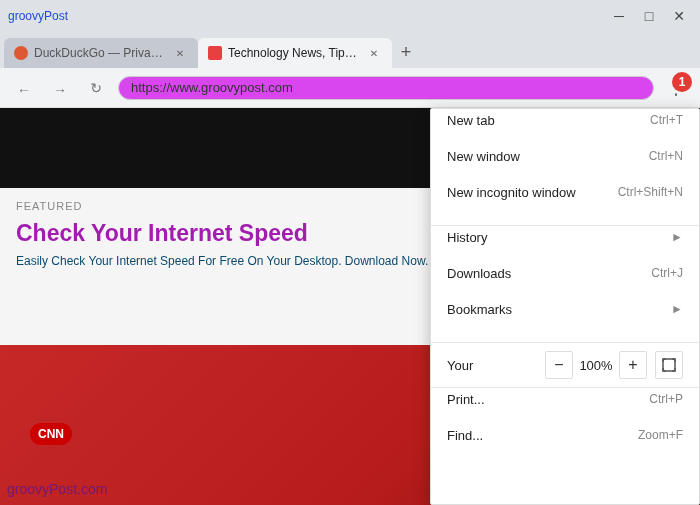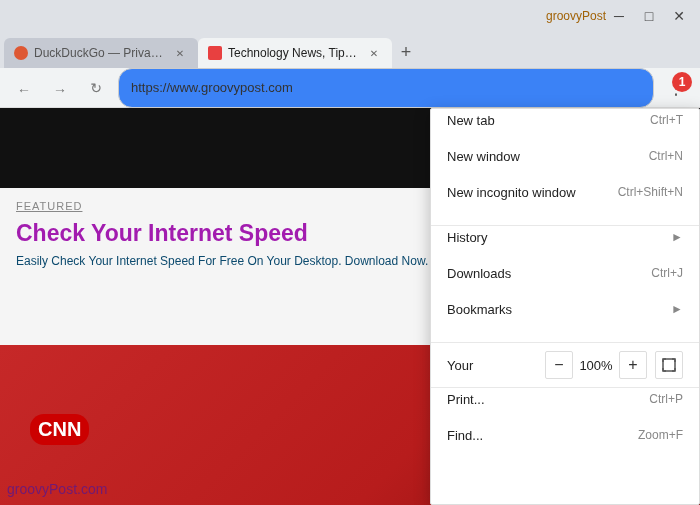--- a/index.html
+++ b/index.html
@@ -16,23 +16,23 @@
     .title-bar {
       background: #dee1e6;
       height: 32px;
       display: flex;
       align-items: center;
       padding: 0 8px;
       justify-content: flex-end;
     }
     .title-bar-text {
       flex: 1;
-      text-align: right;
-      font-size: 12px;
-      color: #a16207;
+      text-align: left;
+      font-size: 12px;
+      color: #1d4ed8;
     }
     .title-bar-controls {
       display: flex;
       gap: 4px;
     }
     .title-btn {
       width: 26px;
       height: 20px;
       border: none;
       background: transparent;
@@ -135,22 +135,22 @@
       border: none;
       cursor: pointer;
       display: flex;
       align-items: center;
       justify-content: center;
       font-size: 14px;
       color: #777;
     }
     .url-box {
       flex: 1;
-      height: 40px;
-      background: #3b82f6;
+      height: 24px;
+      background: #d946ef;
       border: 1px solid #ccc;
       border-radius: 14px;
       padding: 0 12px;
       font-size: 13px;
       display: flex;
       align-items: center;
       color: #333;
     }
     .menu-btn {
       width: 28px;
@@ -202,21 +202,20 @@
     }
     .webpage-body {
       padding: 12px 16px;
     }
     .featured-label {
       font-size: 11px;
       color: #888;
       text-transform: uppercase;
       letter-spacing: 1px;
       margin-bottom: 8px;
-      text-decoration: underline;
     }
     .article-title {
       font-size: 23px;
       font-weight: bold;
       color: #a21caf;
       margin-bottom: 6px;
     }
     .article-desc {
       font-size: 12px;
       color: #0c4a6e;
@@ -231,21 +230,21 @@
       background: linear-gradient(135deg, #c62828 0%, #b71c1c 60%, #880e0e 100%);
       display: flex;
       align-items: center;
       justify-content: flex-end;
       padding-right: 20px;
     }
     .cnn-logo {
       background: #cc0000;
       color: white;
       font-weight: bold;
-      font-size: 20px;
+      font-size: 12px;
       padding: 4px 8px;
       border-radius: 14px;
       position: absolute;
       bottom: 60px;
       left: 30px;
     }
     .groovy-watermark {
       position: absolute;
       bottom: 8px;
       left: 7px;

